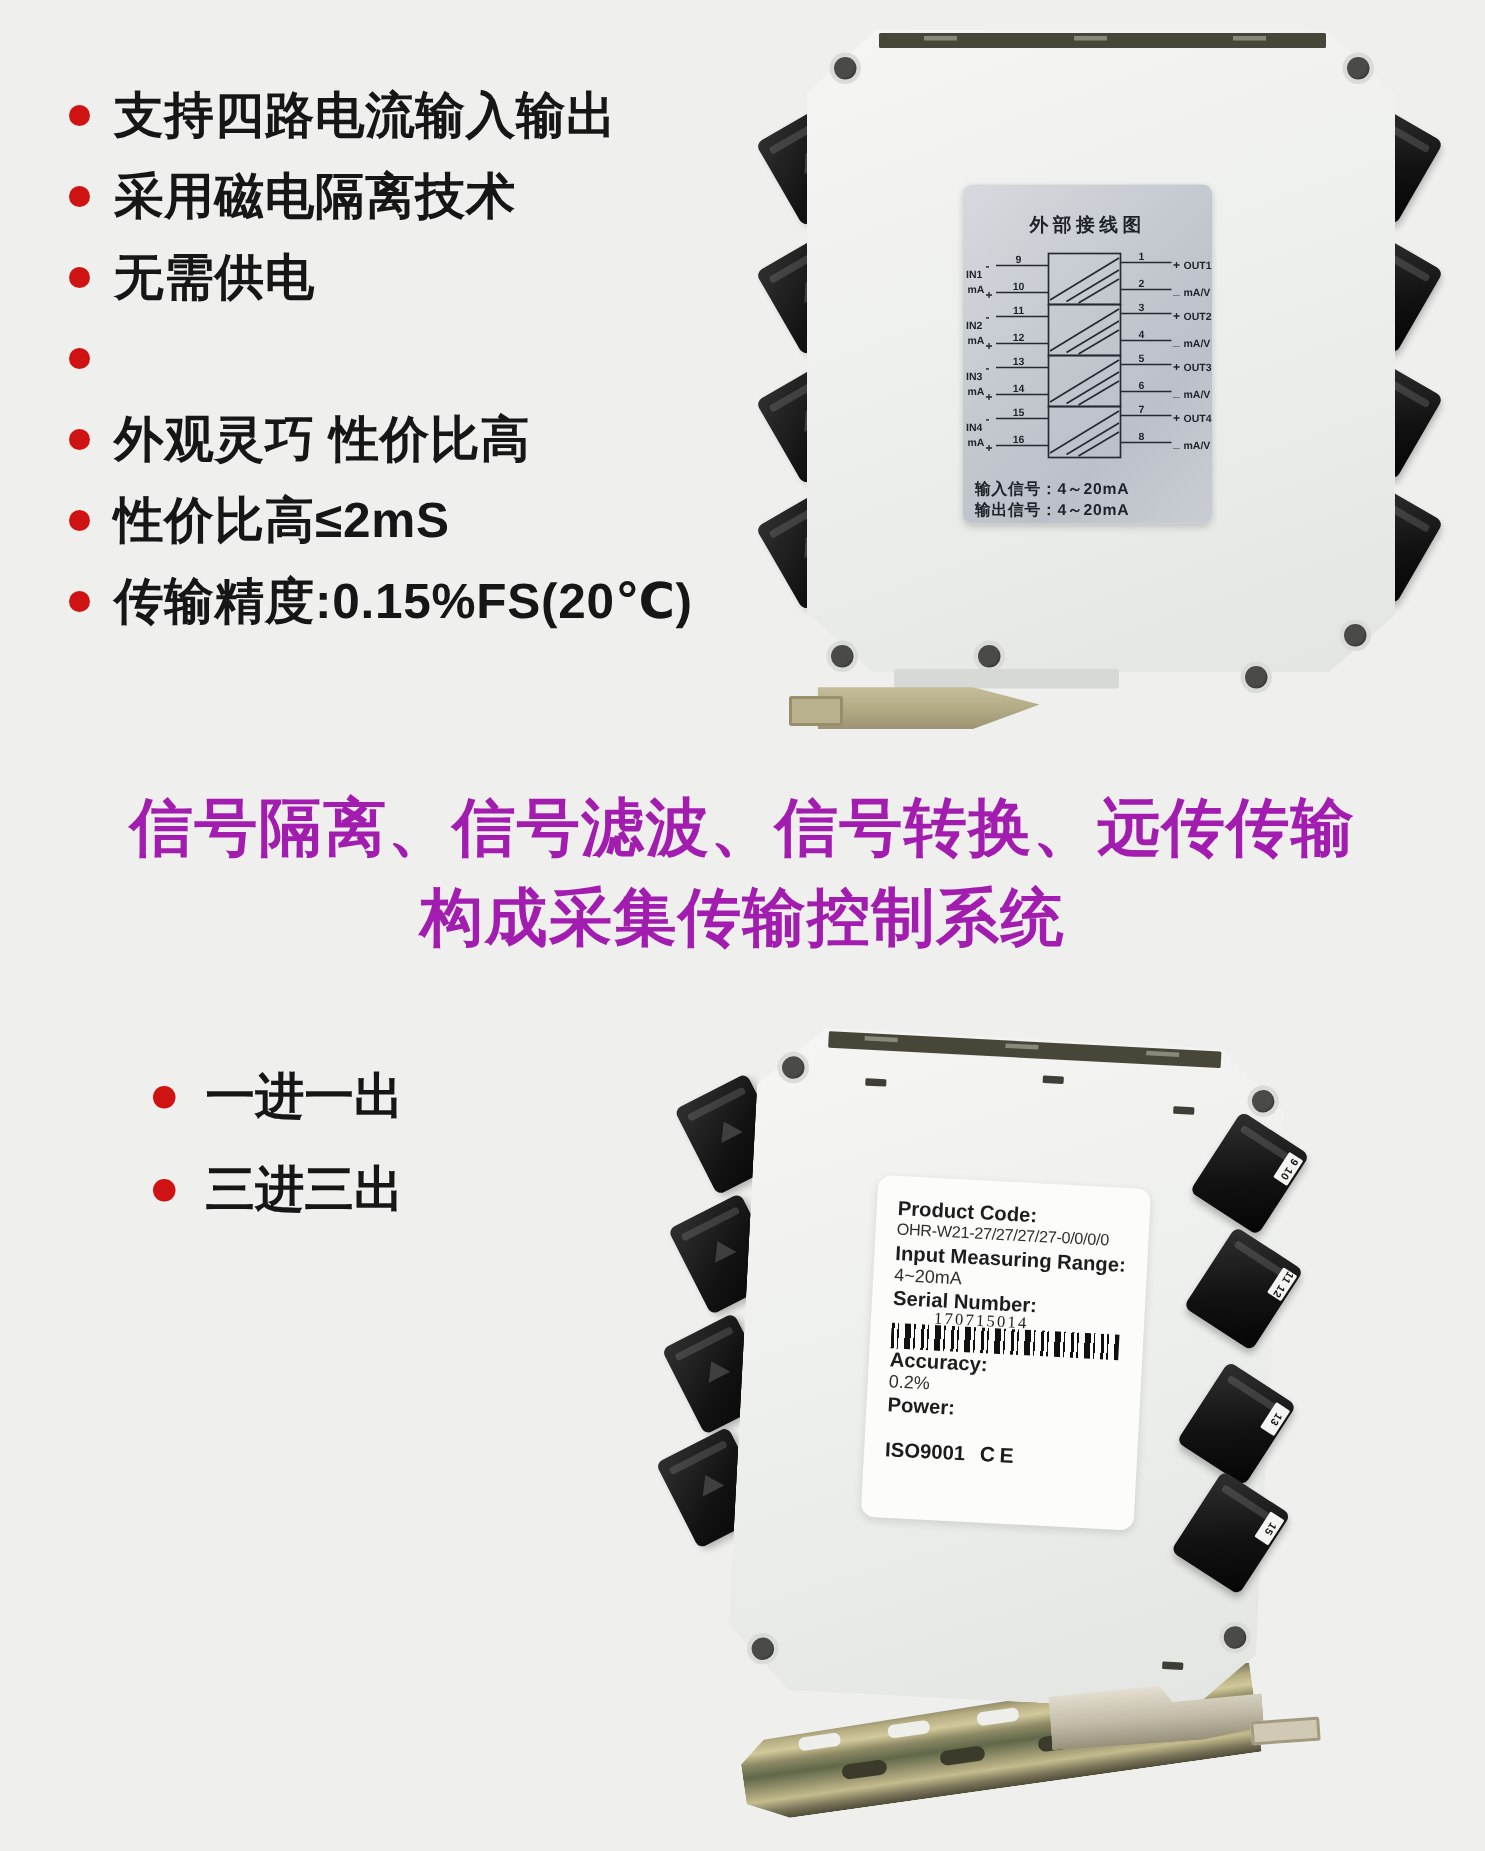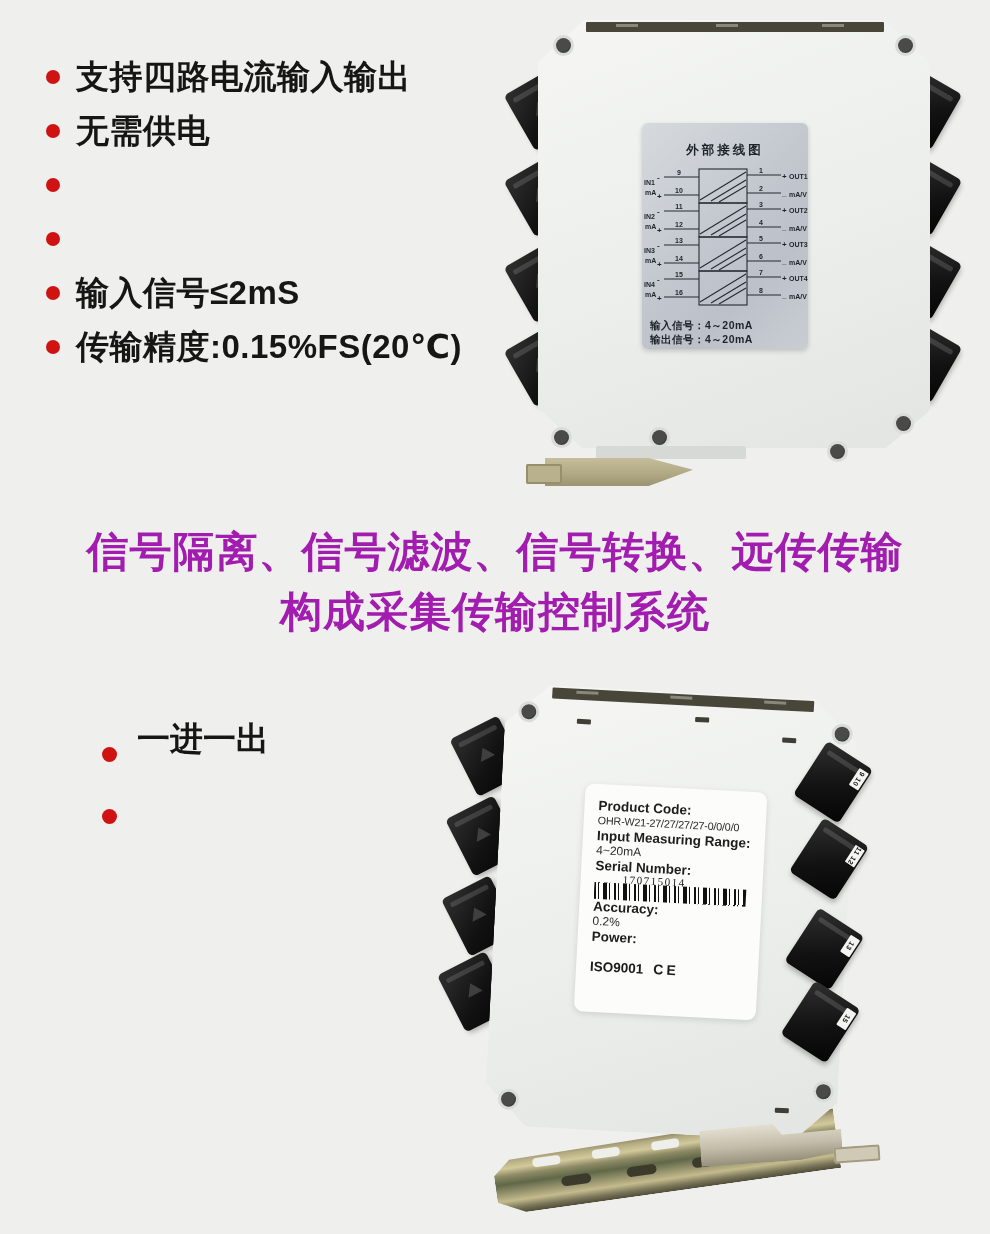--- a/index.html
+++ b/index.html
@@ -14,21 +14,21 @@
   .features{position:absolute;left:40px;top:50px;width:460px;}
   .f-row{display:flex;align-items:center;height:54px;}
   .dot{width:14px;height:14px;border-radius:50%;background:#cf1212;margin:0 16px 0 6px;flex:0 0 auto;}
   .f-text{font-size:33px;font-weight:bold;letter-spacing:.5px;white-space:nowrap;color:#161616;}
   
   .headline{position:absolute;left:0;top:522px;width:990px;text-align:center;}
   .h-line1,.h-line2{font-size:42px;font-weight:bold;color:#a21caf;line-height:60px;letter-spacing:1px;white-space:nowrap;}
   
   .modes{position:absolute;left:88px;top:700px;width:340px;}
   .modes-title{font-size:38px;font-weight:bold;color:#141414;margin-bottom:34px;letter-spacing:1px;}
-  .m-row{display:flex;align-items:flex-end;height:62px;}
+  .m-row{display:flex;align-items:center;height:62px;}
   .m-row .dot{width:15px;height:15px;margin:0 20px 0 14px;}
   .m-text{font-size:33px;font-weight:bold;color:#161616;}
   
   .module-body{
     position:absolute;
     background:linear-gradient(160deg,#f5f6f4 0%,#eceeeb 55%,#e3e5e2 100%);
     box-shadow:0 16px 26px rgba(0,0,0,.10);
   }
   .vent{position:absolute;background:#474639;border-radius:1px;}
   .vent .vd{position:absolute;top:2px;width:22px;height:3px;background:#8a887a;display:block;}
@@ -103,31 +103,36 @@
 
 <div id="canvas">
 
   <section class="features">
     <div class="f-row">
         <span class="dot"></span>
         <span class="f-text">支持四路电流输入输出</span>
       </div>
     <div class="f-row">
         <span class="dot"></span>
+        <span class="f-text">采用磁电隔离技术</span>
+      </div>
+    <div class="f-row">
+        <span class="dot"></span>
         <span class="f-text">无需供电</span>
       </div>
     <div class="f-row">
         <span class="dot"></span>
       </div>
     <div class="f-row">
         <span class="dot"></span>
-      </div>
-    <div class="f-row">
-        <span class="dot"></span>
-        <span class="f-text">输入信号≤2mS</span>
+        <span class="f-text">外观灵巧 性价比高</span>
+      </div>
+    <div class="f-row">
+        <span class="dot"></span>
+        <span class="f-text">性价比高≤2mS</span>
       </div>
     <div class="f-row">
         <span class="dot"></span>
         <span class="f-text">传输精度:0.15%FS(20℃)</span>
       </div>
   </section>
 
   <div class="m1">
     <div class="tblock rot-l" style="left:16px;top:64px">
         <span class="groove"></span>
@@ -286,20 +291,21 @@
     <div class="h-line2">构成采集传输控制系统</div>
   </section>
 
   <section class="modes">
     <div class="m-row">
         <span class="dot"></span>
         <span class="m-text">一进一出</span>
       </div>
     <div class="m-row">
         <span class="dot"></span>
+        <span class="m-text">三进三出</span>
       </div>
   </section>
 
   <div class="m2">
     <div class="rail">
       <span class="rs-light" style="left:40px"></span>
       <span class="rs-light" style="left:100px"></span>
       <span class="rs-light" style="left:160px"></span>
       <span class="rs-light" style="left:220px"></span>
       <span class="rs-light" style="left:280px"></span>

